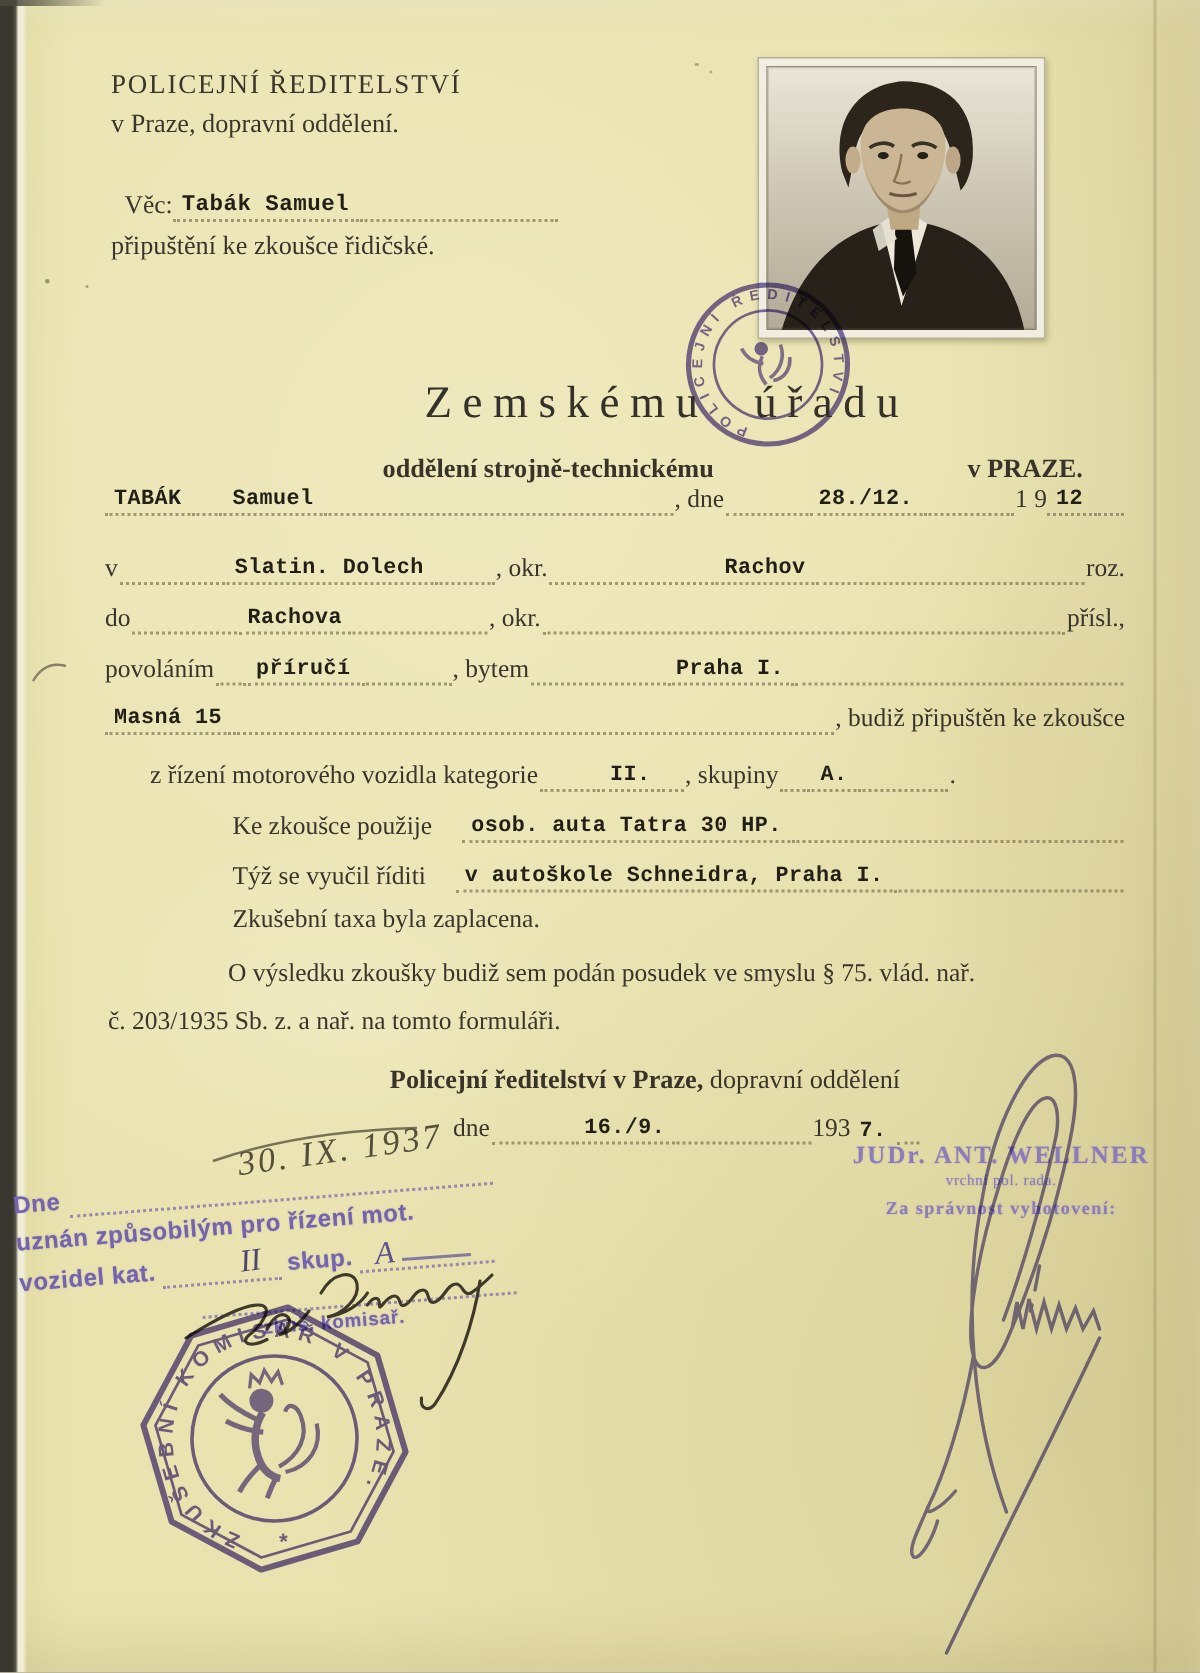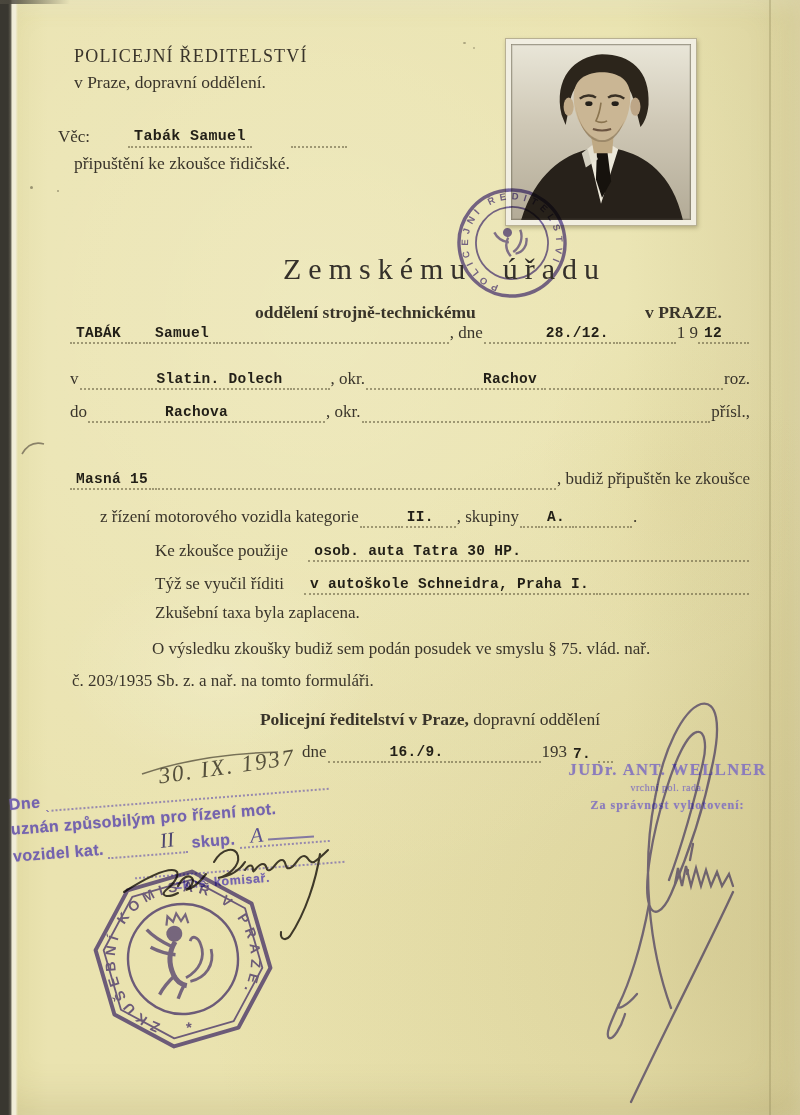--- a/index.html
+++ b/index.html
@@ -46,21 +46,21 @@
   <div class="abs blotch" style="left:540px;top:300px;width:260px;height:360px;background:radial-gradient(closest-side,rgba(190,170,90,.10),transparent);"></div>
   <div class="abs blotch" style="left:60px;top:560px;width:320px;height:220px;background:radial-gradient(closest-side,rgba(255,255,245,.18),transparent);"></div>
   <div class="abs blotch" style="left:30px;top:186px;width:3px;height:3px;border-radius:50%;background:rgba(90,84,60,.55);"></div>
   <div class="abs blotch" style="left:57px;top:190px;width:2px;height:2px;border-radius:50%;background:rgba(90,84,60,.5);"></div>
   <div class="abs blotch" style="left:463px;top:42px;width:3px;height:2px;border-radius:50%;background:rgba(90,84,60,.45);"></div>
   <div class="abs blotch" style="left:473px;top:47px;width:2px;height:2px;border-radius:50%;background:rgba(90,84,60,.4);"></div>
 
   <div class="abs header-line" style="left:74px;top:46px;">POLICEJNÍ ŘEDITELSTVÍ</div>
   <div class="abs serif" style="left:74px;top:72px;font-size:17.5px;">v Praze, dopravní oddělení.</div>
 
-  <div class="abs row" style="left:58px;top:124px;width:290px;gap:38px;">
+  <div class="abs row" style="left:83px;top:124px;width:290px;">
     <span class="lbl serif">Věc:</span>
     <span class="val mono" style="font-size:15px;">Tabák Samuel</span>
     <span class="fill"></span>
   </div>
   <div class="abs serif" style="left:74px;top:153px;font-size:17.5px;">připuštění ke zkoušce řidičské.</div>
 
 
   <div class="abs photo-frame" style="left:505px;top:38px;width:180px;height:176px;">
     <svg width="180" height="176" viewBox="0 0 178 174">
       <defs>
@@ -149,20 +149,30 @@
   <div class="abs row" style="left:70px;top:399px;width:680px;">
     <span class="lbl serif">do</span>
     <span class="fill f70"></span>
     <span class="val mono">Rachova</span>
     <span class="fill f90"></span>
     <span class="lbl serif">, okr.</span>
     <span class="fill"></span>
     <span class="lbl serif">přísl.,</span>
   </div>
 
+  <div class="abs row" style="left:70px;top:433px;width:680px;">
+    <span class="lbl serif">povoláním</span>
+    <span class="fill f20"></span>
+    <span class="val mono">příručí</span>
+    <span class="fill f60"></span>
+    <span class="lbl serif">, bytem</span>
+    <span class="fill f90"></span>
+    <span class="val mono">Praha I.</span>
+    <span class="fill"></span>
+  </div>
 
   <div class="abs row" style="left:70px;top:466px;width:680px;">
     <span class="val mono">Masná 15</span>
     <span class="fill"></span>
     <span class="lbl serif">, budiž připuštěn ke zkoušce</span>
   </div>
 
   <div class="abs row" style="left:100px;top:504px;width:560px;">
     <span class="lbl serif">z řízení motorového vozidla kategorie</span>
     <span class="fill f40"></span>

